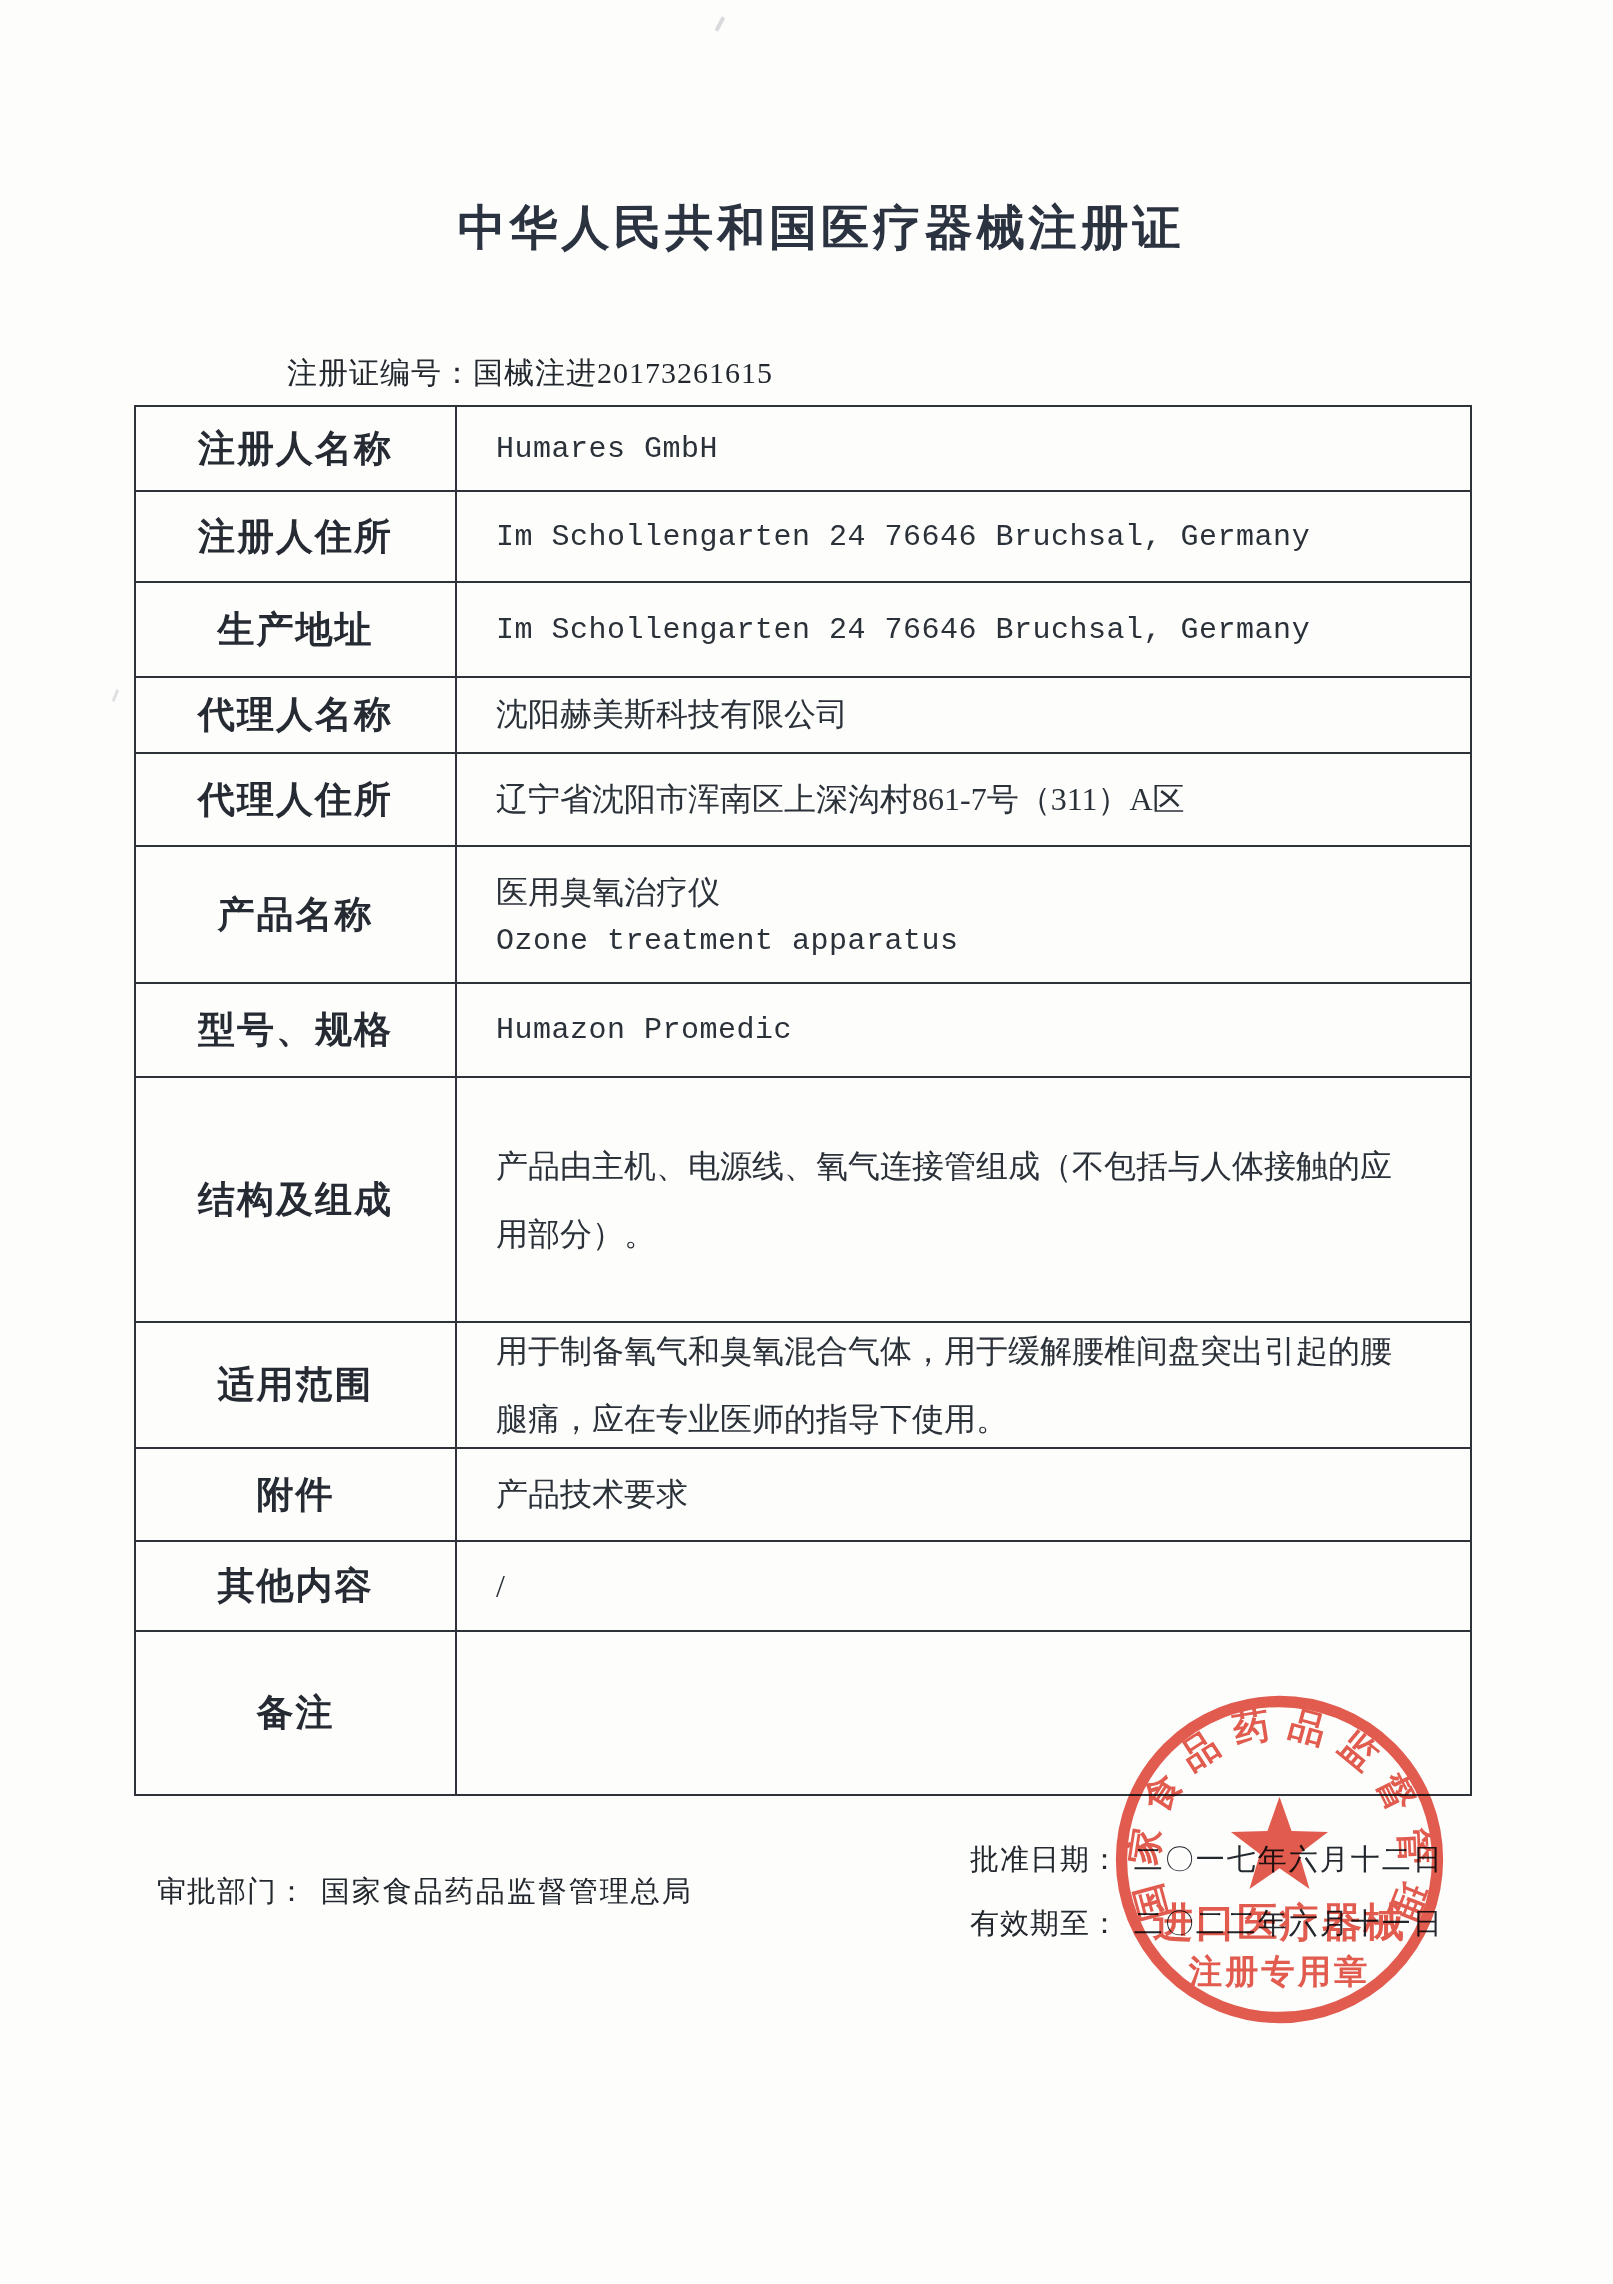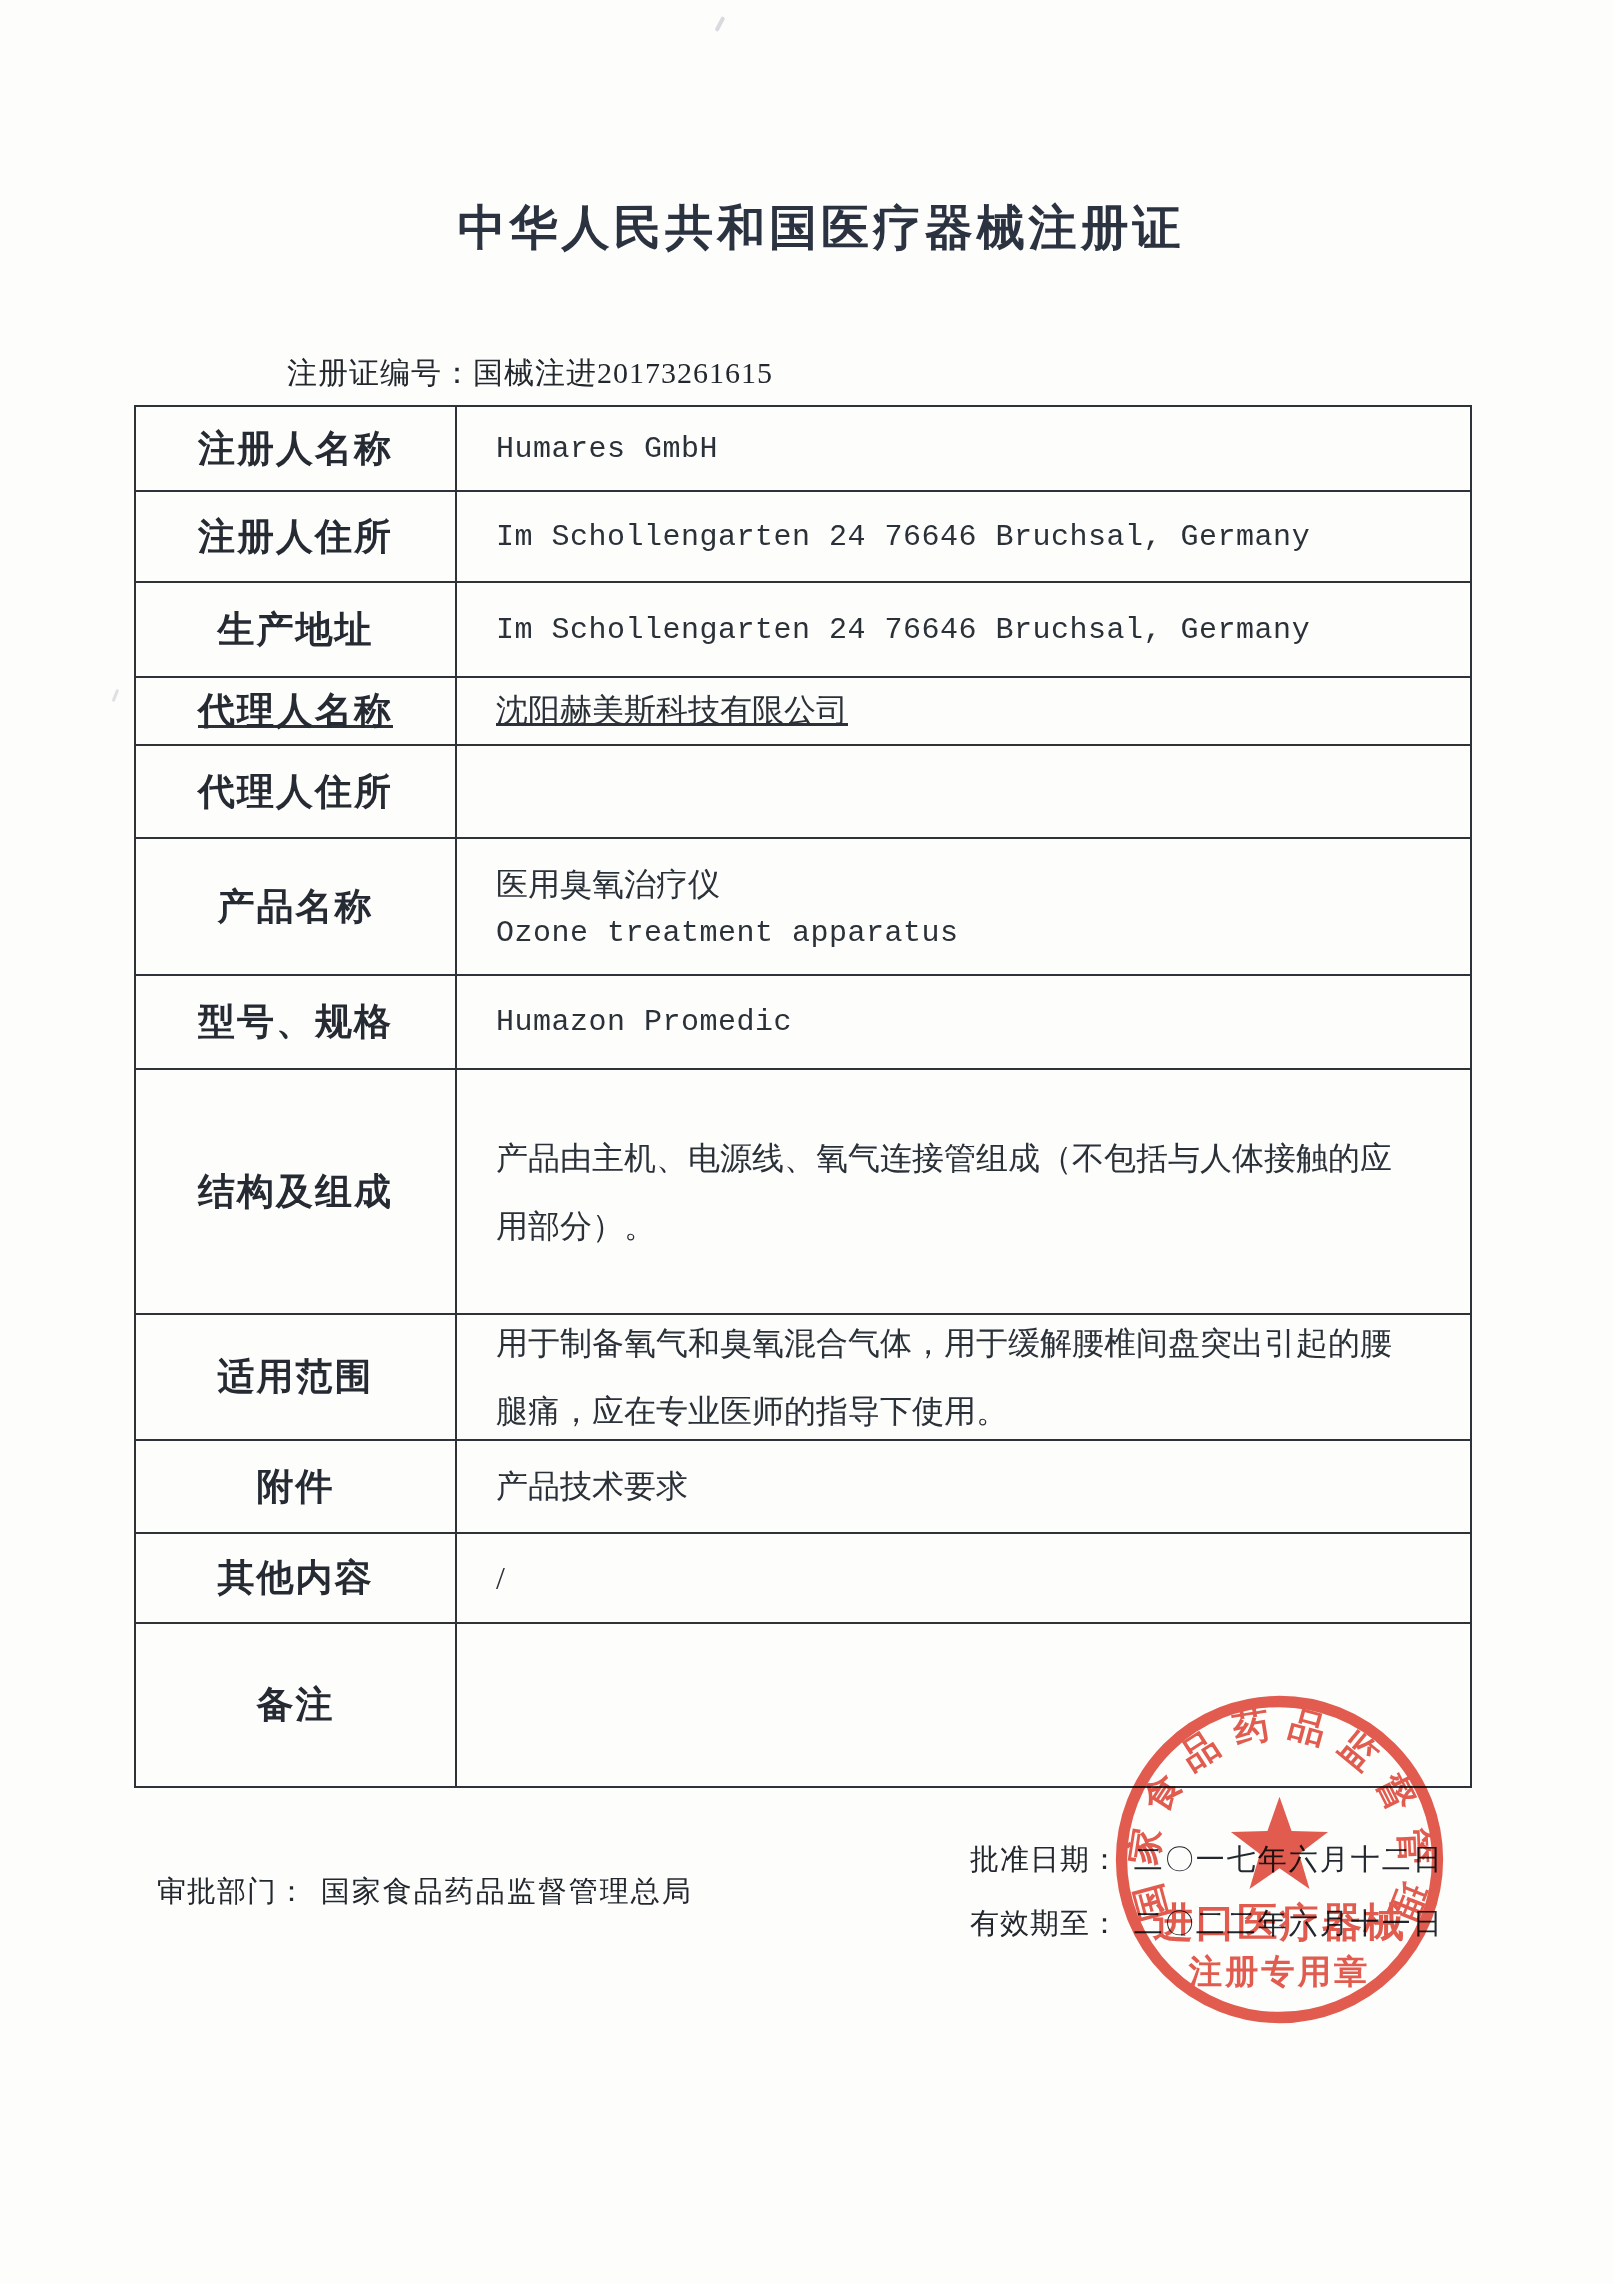--- a/index.html
+++ b/index.html
@@ -53,21 +53,21 @@
   }
   .cell.val.para{line-height:68px;}
   .twoline{display:flex;flex-direction:column;justify-content:flex-start;gap:9.8px;}
   .twoline .cjk{font-size:32px;}
   .twoline .lat{
     font-family:"Liberation Mono","DejaVu Sans Mono",monospace;
     font-size:30px;letter-spacing:0.5px;
   }
   
   .r1{height:85px;}  .r2{height:91px;}  .r3{height:95px;}
-  .r4{height:68px;text-decoration:underline;}  .r5{height:93px;}  .r6{height:137px;}
+  .r4{height:76px;}  .r5{height:93px;}  .r6{height:137px;}
   .r7{height:94px;}  .r8{height:245px;} .r9{height:126px;}
   .r10{height:93px;} .r11{height:90px;} .r12{height:162px;}
   .footer-line{position:absolute;font-size:29px;color:#23282e;letter-spacing:1px;}
   .dept{left:157px;top:1872px;}
   .date1{left:970px;top:1840px;}
   .date2{left:970px;top:1904px;}
   .footer-line .v{margin-left:13.7px;letter-spacing:2px;}
   .seal{
     position:absolute;left:1096px;top:1676px;width:367px;height:367px;
     mix-blend-mode:multiply;opacity:0.88;
@@ -108,20 +108,21 @@
       <div class="cell val mono">Im Schollengarten 24 76646 Bruchsal, Germany</div>
     </div>
 
     <div class="row r4">
       <div class="cell lab">代理人名称</div>
       <div class="cell val">沈阳赫美斯科技有限公司</div>
     </div>
 
     <div class="row r5">
       <div class="cell lab">代理人住所</div>
+      <div class="cell val">辽宁省沈阳市浑南区上深沟村861-7号（311）A区</div>
     </div>
 
     <div class="row r6">
       <div class="cell lab">产品名称</div>
       <div class="cell val">
         <div class="twoline">
           <span class="cjk">医用臭氧治疗仪</span>
           <span class="lat">Ozone treatment apparatus</span>
         </div>
       </div>

